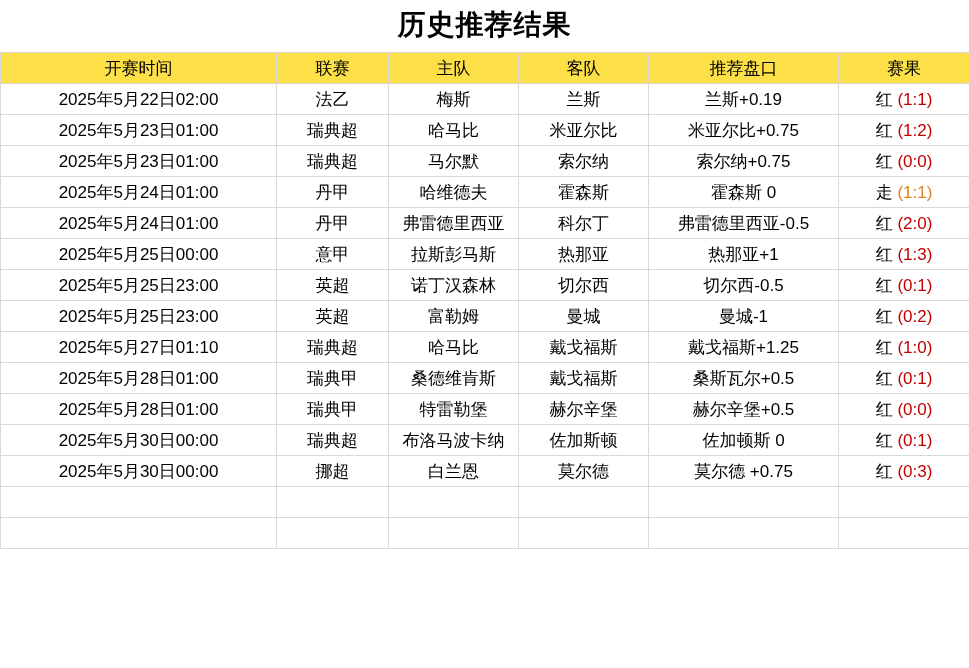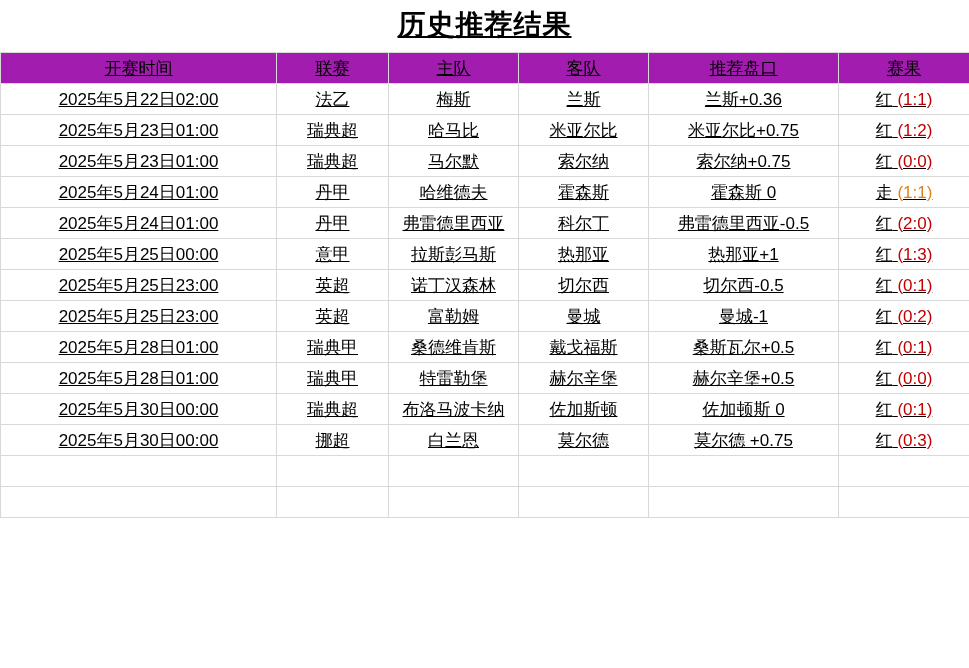--- a/index.html
+++ b/index.html
@@ -11,21 +11,20 @@
     width: 969px;
     height: 668px;
     font-family: "Liberation Sans", sans-serif;
     overflow: hidden;
   }
   .page {
     position: relative;
     width: 969px;
     height: 668px;
     background: #ffffff;
-    text-decoration: underline;
   }
   .title {
     text-align: center;
     font-size: 28px;
     font-weight: bold;
     color: #000000;
     padding-top: 6px;
     padding-bottom: 8px;
     letter-spacing: 1px;
   }
@@ -40,21 +39,21 @@
     padding: 0;
     font-weight: normal;
     font-size: 17px;
     color: #000000;
     text-align: center;
     height: 30px;
     overflow: hidden;
     white-space: nowrap;
   }
   thead th {
-    background: #a21caf;
+    background: #fde047;
     font-weight: bold;
     font-size: 18px;
     border: 1px solid #c96a33;
     height: 38px;
   }
   
   col.c0 { width: 276px; }
   col.c1 { width: 112px; }
   col.c2 { width: 130px; }
   col.c3 { width: 130px; }
@@ -103,21 +102,21 @@
         <th>推荐盘口</th>
         <th>赛果</th>
       </tr>
     </thead>
     <tbody id="tbody">
         <tr>
           <td class="time">2025年5月22日02:00</td>
           <td class="league">法乙</td>
           <td class="home">梅斯</td>
           <td class="away">兰斯</td>
-          <td class="line">兰斯+0.36</td>
+          <td class="line">兰斯+0.19</td>
           <td class="result res-red"><span>红</span> <span class="res-score">(1:1)</span></td>
         </tr>
         <tr>
           <td class="time">2025年5月23日01:00</td>
           <td class="league">瑞典超</td>
           <td class="home">哈马比</td>
           <td class="away">米亚尔比</td>
           <td class="line">米亚尔比+0.75</td>
           <td class="result res-red"><span>红</span> <span class="res-score">(1:2)</span></td>
         </tr>
@@ -163,20 +162,28 @@
         </tr>
         <tr>
           <td class="time">2025年5月25日23:00</td>
           <td class="league">英超</td>
           <td class="home">富勒姆</td>
           <td class="away">曼城</td>
           <td class="line">曼城-1</td>
           <td class="result res-red"><span>红</span> <span class="res-score">(0:2)</span></td>
         </tr>
         <tr>
+          <td class="time">2025年5月27日01:10</td>
+          <td class="league">瑞典超</td>
+          <td class="home">哈马比</td>
+          <td class="away">戴戈福斯</td>
+          <td class="line">戴戈福斯+1.25</td>
+          <td class="result res-red"><span>红</span> <span class="res-score">(1:0)</span></td>
+        </tr>
+        <tr>
           <td class="time">2025年5月28日01:00</td>
           <td class="league">瑞典甲</td>
           <td class="home">桑德维肯斯</td>
           <td class="away">戴戈福斯</td>
           <td class="line">桑斯瓦尔+0.5</td>
           <td class="result res-red"><span>红</span> <span class="res-score">(0:1)</span></td>
         </tr>
         <tr>
           <td class="time">2025年5月28日01:00</td>
           <td class="league">瑞典甲</td>

